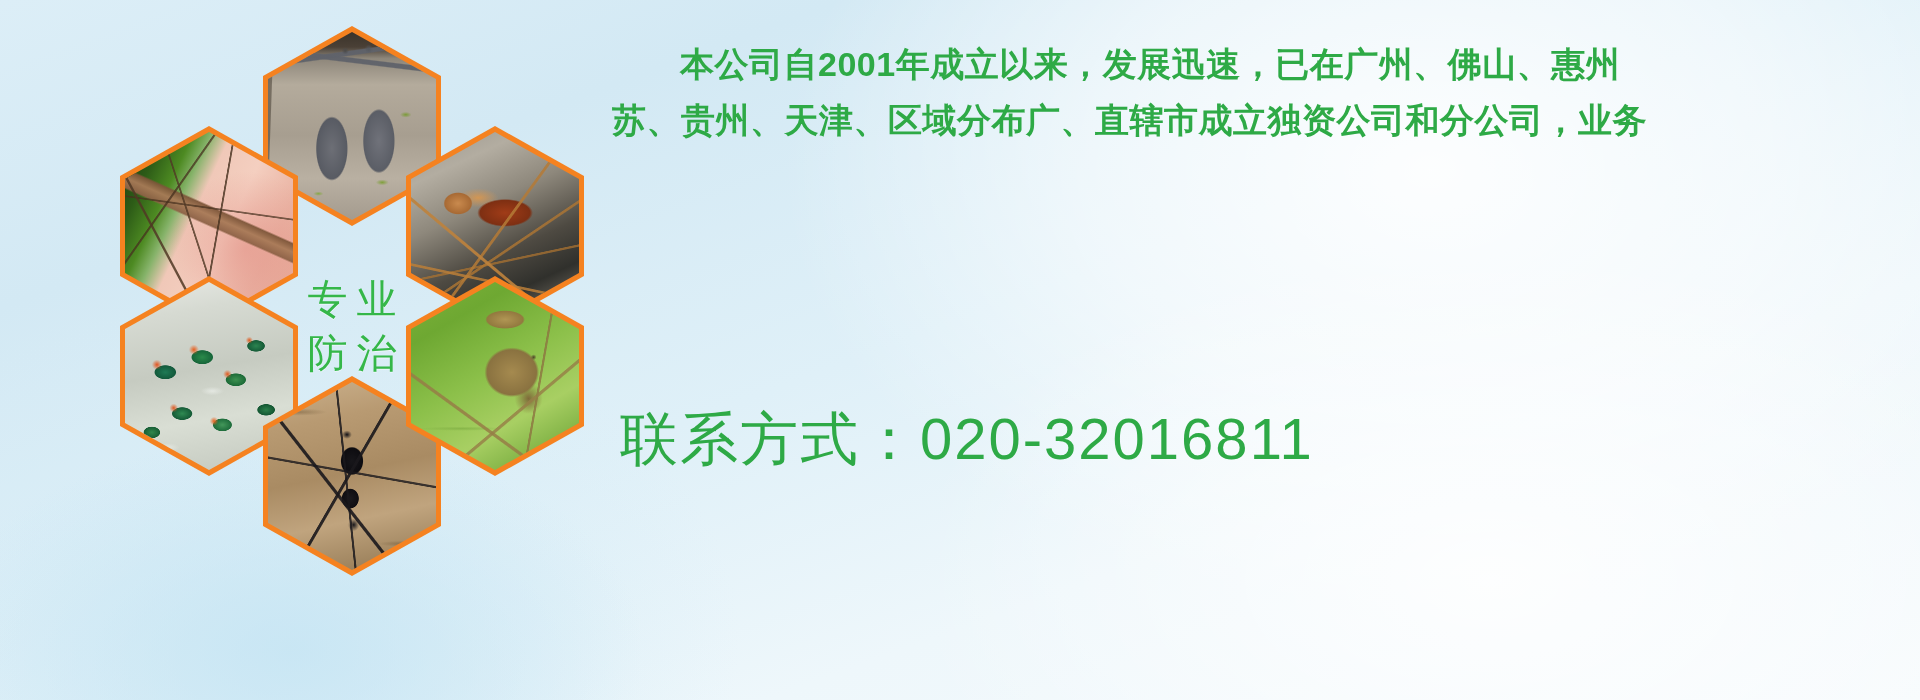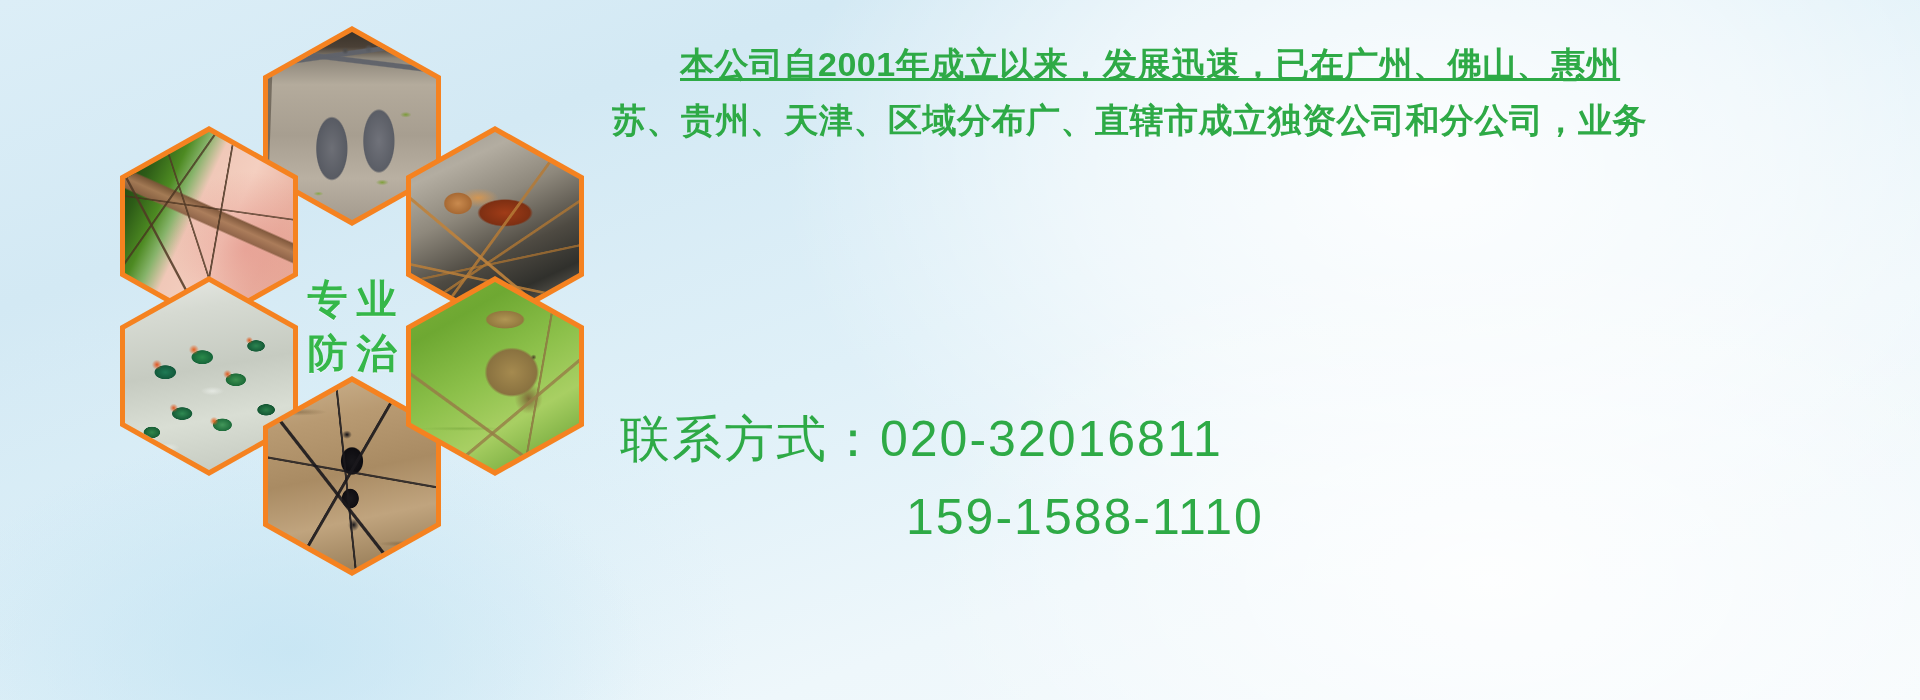--- a/index.html
+++ b/index.html
@@ -74,21 +74,21 @@
   .center-text {
     position: absolute;
     left: 168px; top: 218px;
     width: 178px; height: 200px;
     display: flex;
     flex-direction: column;
     align-items: center;
     justify-content: center;
     gap: 14px;
     color: #35b749;
-    font-weight: 700;
+    font-weight: 400;
     font-size: 40px;
     letter-spacing: 9px;
     text-shadow: 0 1px 0 rgba(255,255,255,0.5);
   }
   .center-text > div { line-height: 1; text-indent: 9px; }
 
   
   .art-mosq {
     background:
       radial-gradient(circle at 72% 62%, rgba(226,140,130,0.55) 0%, rgba(226,140,130,0) 46%),
@@ -259,31 +259,31 @@
     width: 1260px;
   }
   .copy p {
     color: #2eaa46;
     font-size: 34px;
     font-weight: 700;
     line-height: 56px;
     letter-spacing: 0.5px;
     white-space: nowrap;
   }
-  .copy p.indent { text-indent: 68px; text-decoration: underline; }
+  .copy p.indent { text-indent: 68px; }
 
   .contact {
     position: absolute;
     left: 620px;
     top: 400px;
     width: 1200px;
   }
   .contact .line {
     color: #2eaa46;
-    font-size: 50px;
+    font-size: 58px;
     font-weight: 400;
     line-height: 78px;
     letter-spacing: 2px;
     white-space: nowrap;
   }
   .contact .line2 { text-indent: 286px; }
 </style>
 </head>
 <body>
 
@@ -337,16 +337,15 @@
 
   </div>
 
   <div class="copy">
     <p class="indent">本公司自2001年成立以来，发展迅速，已在广州、佛山、惠州</p>
     <p>苏、贵州、天津、区域分布广、直辖市成立独资公司和分公司，业务</p>
   </div>
 
   <div class="contact">
     <div class="line line1">联系方式：020-32016811</div>
-    <div class="line line2">159-1588-1110</div>
   </div>
 
 </div>
 
 </body></html>

